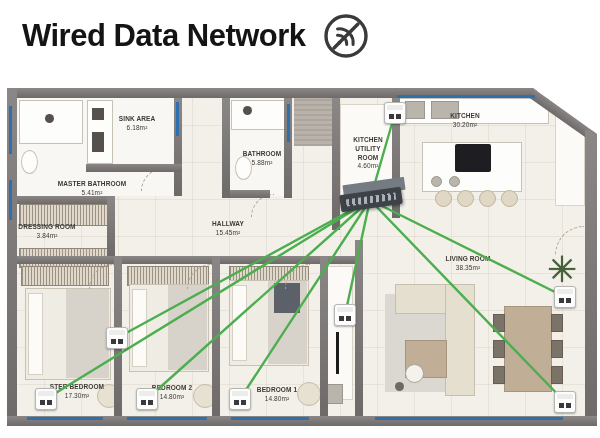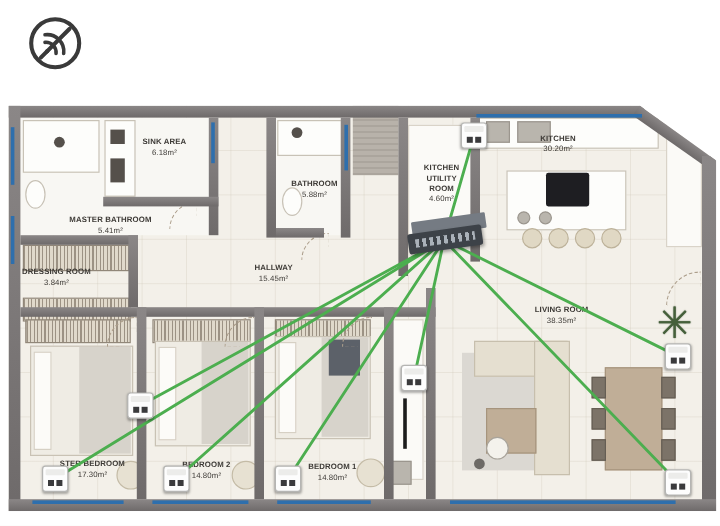--- a/index.html
+++ b/index.html
@@ -60,20 +60,21 @@
     transform:rotate(-8deg);z-index:7;border-radius:1px;}
   .switch-front{position:absolute;left:333px;top:103px;width:62px;height:17px;background:#3d4248;
     transform:rotate(-8deg);z-index:7;border-radius:2px;box-shadow:1px 2px 3px rgba(0,0,0,.35);}
   .switch-front::after{content:"";position:absolute;left:6px;right:6px;top:5px;height:7px;
     background:repeating-linear-gradient(90deg,#aab1b9 0 3px,transparent 3px 6px);}
 </style>
 </head>
 <body>
 
 <div class="header">
+  <div class="title">Wired Data Network</div>
   <svg class="nowifi" viewBox="0 0 48 48">
     <circle cx="24" cy="24" r="20" fill="none" stroke="#3a3a3a" stroke-width="3.4"></circle>
     <g transform="rotate(45 24 24)" stroke="#3a3a3a" fill="none" stroke-width="3" stroke-linecap="round">
       <path d="M13 25 a14 14 0 0 1 22 0"></path>
       <path d="M17.5 29.5 a8.5 8.5 0 0 1 13 0"></path>
       <circle cx="24" cy="33.5" r="1.8" fill="#3a3a3a" stroke="none"></circle>
     </g>
     <line x1="12" y1="36" x2="36" y2="12" stroke="#3a3a3a" stroke-width="3.4" stroke-linecap="round"></line>
   </svg>
 </div>

